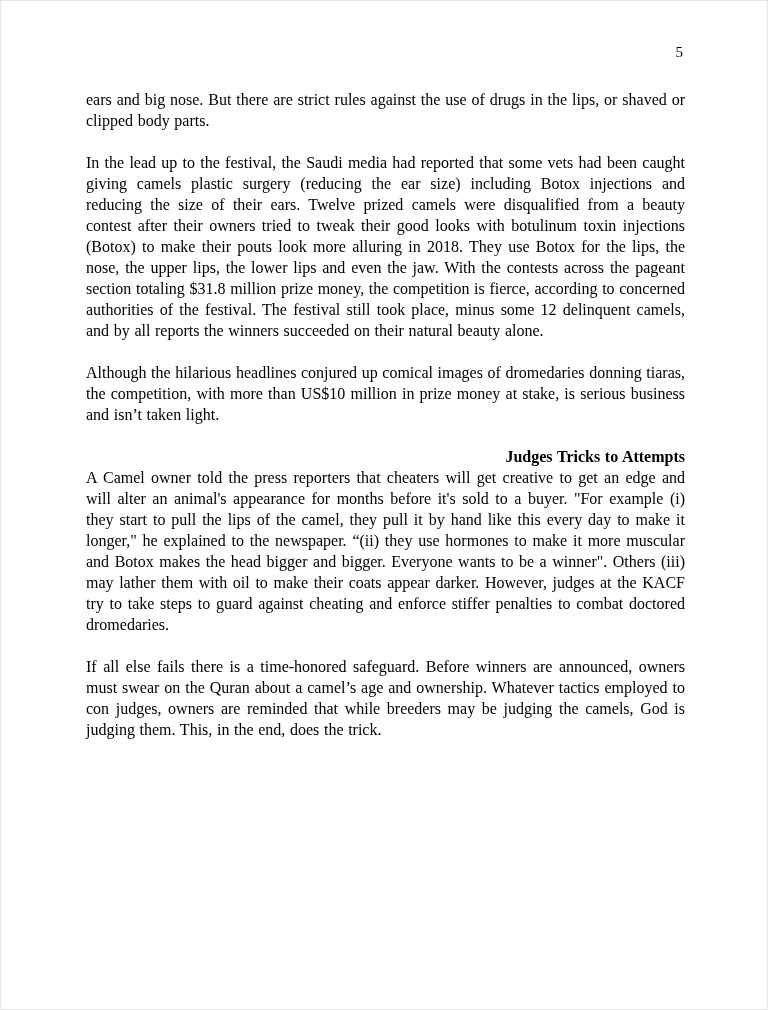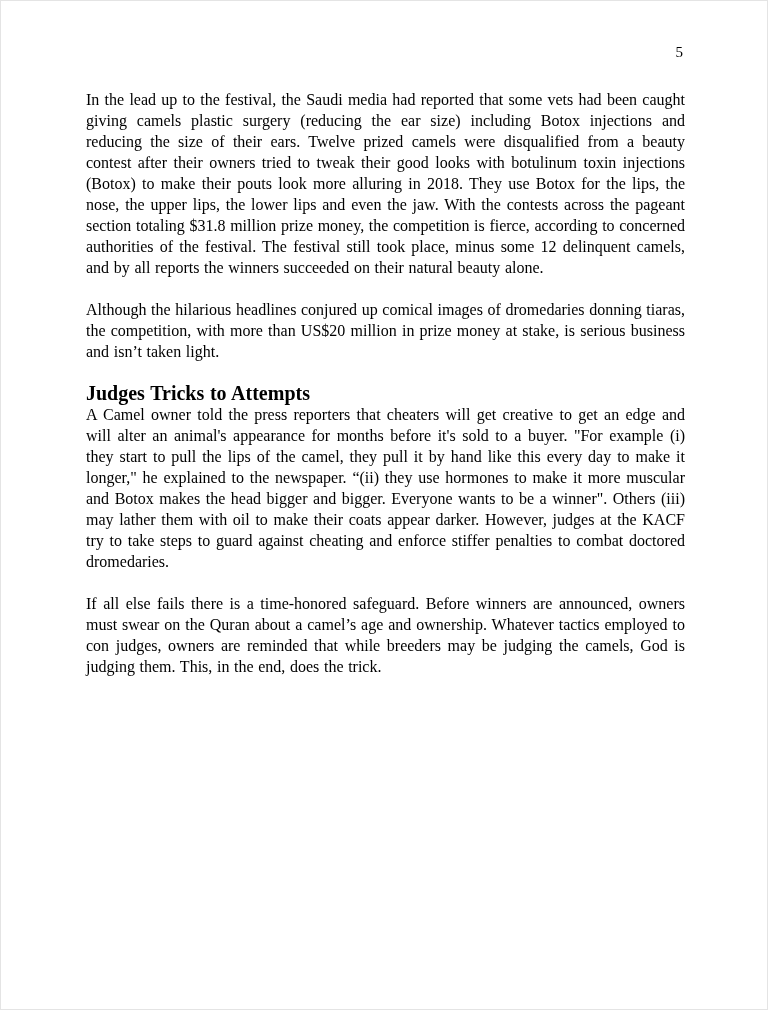--- a/index.html
+++ b/index.html
@@ -32,41 +32,42 @@
     width: 599px;
     font-size: 16px;
     line-height: 21px;
     text-align: justify;
     word-spacing: 0.04em;
   }
   .para {
     margin: 0 0 21px 0;
   }
   .heading {
-    font-size: 20px;
+    font-size: 16px;
     font-weight: 700;
     margin: 0;
-    text-align: left;
+    text-align: right;
     line-height: 21px;
   }
 </style>
 </head>
 <body>
 
 <div class="page">
 
   <div class="page-number">5</div>
 
   <div class="content">
 
+    <div class="para">ears and big nose. But there are strict rules against the use of drugs in the lips, or shaved or clipped body parts.</div>
 
     <div class="para">In the lead up to the festival, the Saudi media had reported that some vets had been caught giving camels plastic surgery (reducing the ear size) including Botox injections and reducing the size of their ears. Twelve prized camels were disqualified from a beauty contest after their owners tried to tweak their good looks with botulinum toxin injections (Botox) to make their pouts look more alluring in 2018. They use Botox for the lips, the nose, the upper lips, the lower lips and even the jaw. With the contests across the pageant section totaling $31.8 million prize money, the competition is fierce, according to concerned authorities of the festival. The festival still took place, minus some 12 delinquent camels, and by all reports the winners succeeded on their natural beauty alone.</div>
 
 
-    <div class="para">Although the hilarious headlines conjured up comical images of dromedaries donning tiaras, the competition, with more than US$20 million in prize money at stake, is serious business and isn’t taken light.</div>
+    <div class="para">Although the hilarious headlines conjured up comical images of dromedaries donning tiaras, the competition, with more than US$10 million in prize money at stake, is serious business and isn’t taken light.</div>
 
     <h2 class="heading">Judges Tricks to Attempts</h2>
 
     <div class="para">A Camel owner told the press reporters that cheaters will get creative to get an edge and will alter an animal's appearance for months before it's sold to a buyer. "For example (i) they start to pull the lips of the camel, they pull it by hand like this every day to make it longer," he explained to the newspaper. “(ii) they use hormones to make it more muscular and Botox makes the head bigger and bigger. Everyone wants to be a winner". Others (iii) may lather them with oil to make their coats appear darker. However, judges at the KACF try to take steps to guard against cheating and enforce stiffer penalties to combat doctored dromedaries.</div>
 
     <div class="para">If all else fails there is a time-honored safeguard. Before winners are announced, owners must swear on the Quran about a camel’s age and ownership. Whatever tactics employed to con judges, owners are reminded that while breeders may be judging the camels, God is judging them. This, in the end, does the trick.</div>
 
 
 
   </div>

